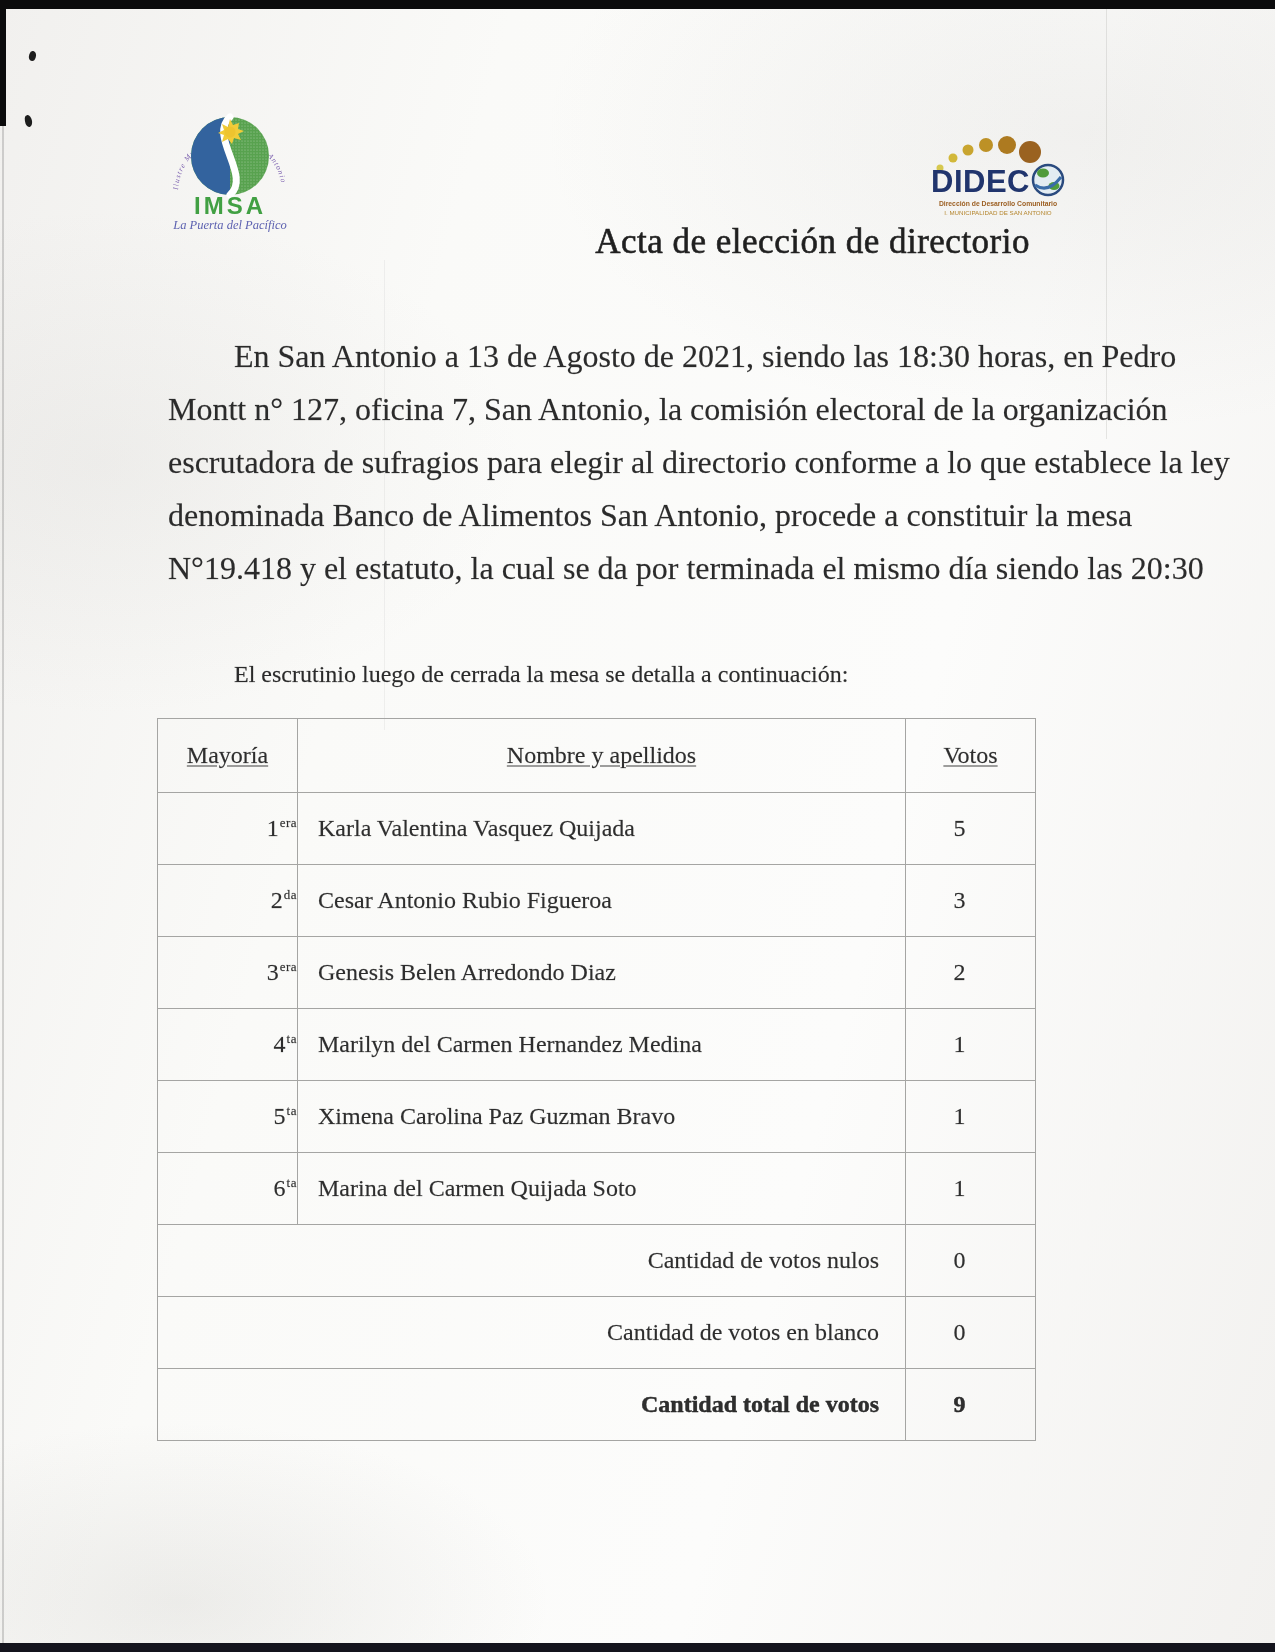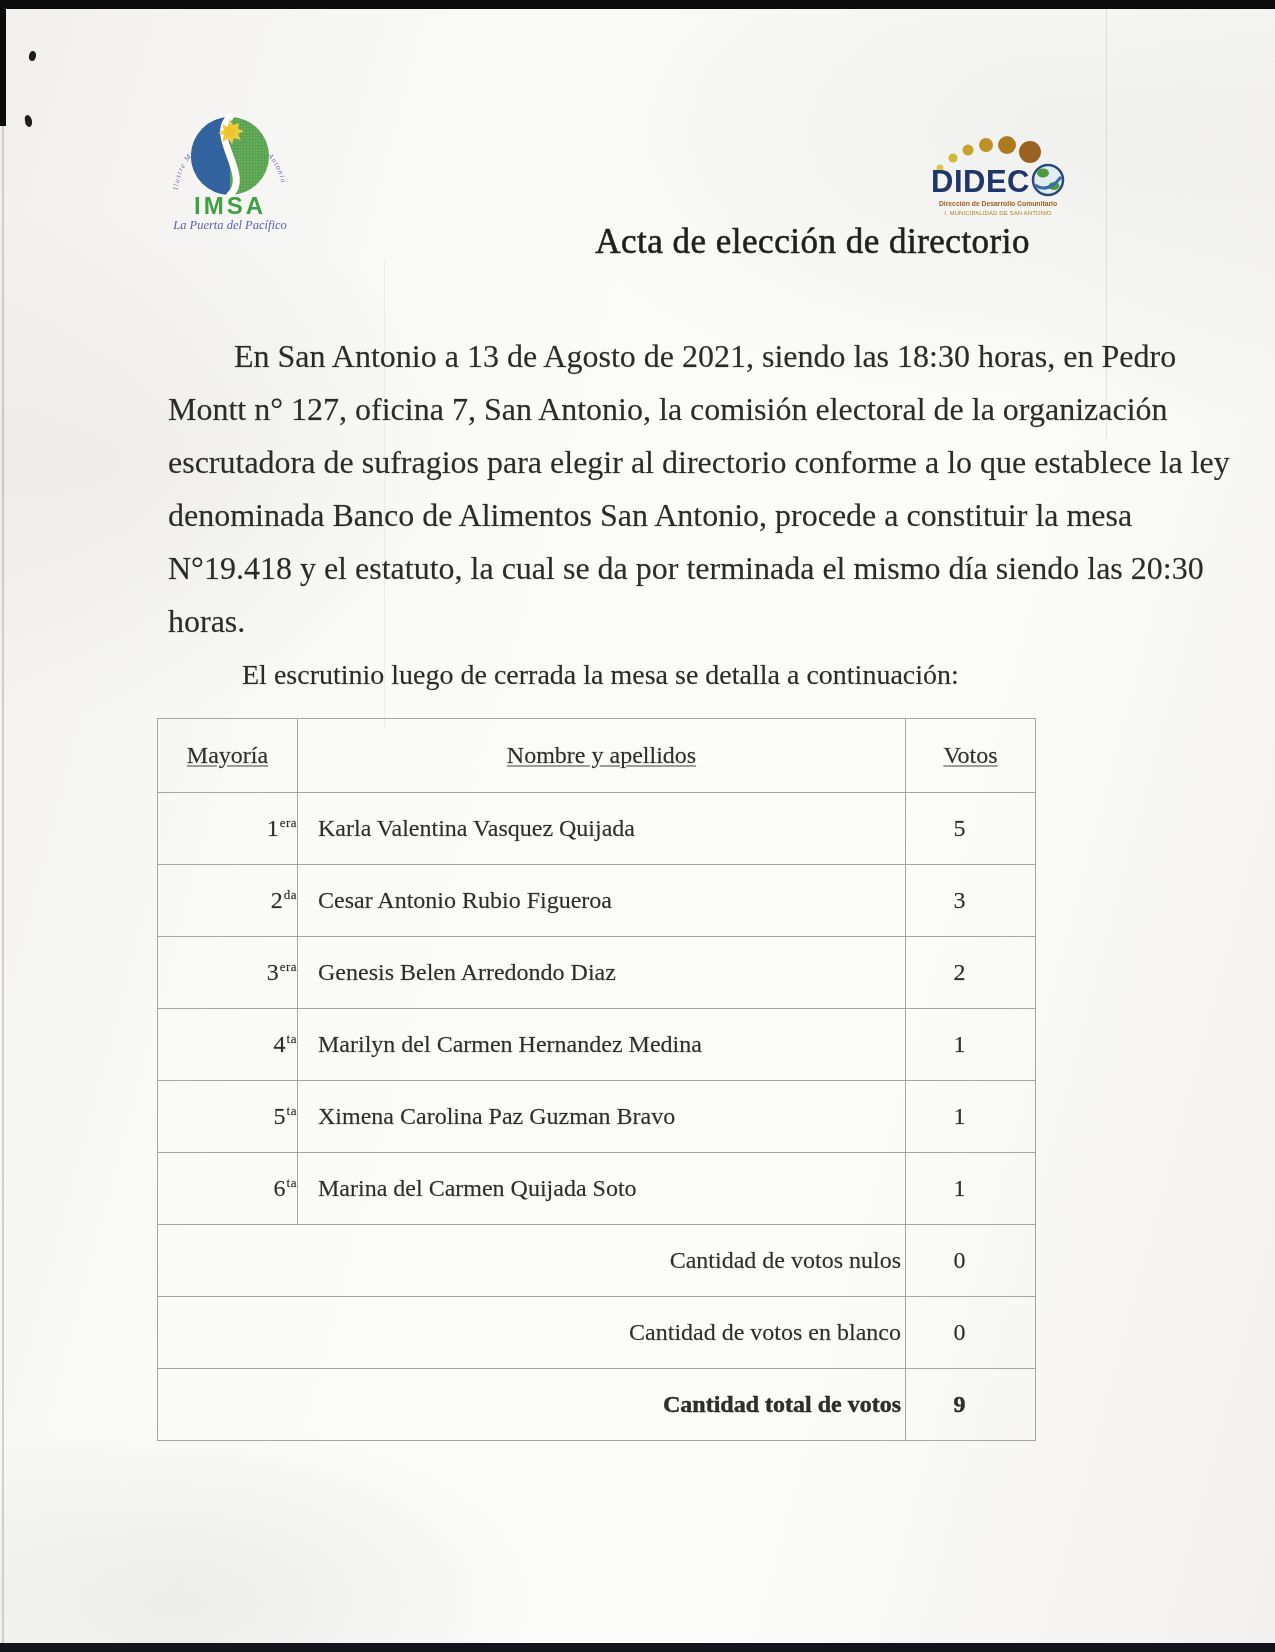--- a/index.html
+++ b/index.html
@@ -29,36 +29,36 @@
 
   .title{
     position:absolute;left:160px;top:222px;width:870px;margin:0;
     text-align:right;font-size:35px;font-weight:normal;letter-spacing:0.5px;
     color:#1f1f1f;-webkit-text-stroke:0.6px #262626;
   }
   .body-text{position:absolute;left:168px;top:330px;width:855px;font-size:32px;}
   .pline{height:53px;line-height:53px;text-align:justify;text-align-last:justify;white-space:nowrap;}
   .pline.indent{text-indent:66px;}
   .pline.lastline{text-align-last:left;}
-  .closing{position:absolute;left:176px;top:648px;width:855px;font-size:28px;text-indent:66px;line-height:53px;}
+  .closing{position:absolute;left:168px;top:648px;width:855px;font-size:24px;text-indent:66px;line-height:53px;}
 
   table.results{
     position:absolute;left:157px;top:718px;width:878px;
     border-collapse:collapse;table-layout:fixed;font-size:24px;color:#2e2e2e;
   }
   .results col.c1{width:140px;} .results col.c2{width:608px;} .results col.c3{width:130px;}
   .results th,.results td{border:1px solid #a5a5a3;padding:0;box-sizing:border-box;overflow:hidden;}
   .results thead tr{height:74px;text-decoration:underline;}
   .results tbody tr{height:72px;}
   .results th{font-weight:normal;text-align:center;}
   td.rank{text-align:right;}
   td.rank sup{font-size:13px;letter-spacing:0.5px;margin-left:1px;}
   td.name{text-align:left;padding-left:20px;}
   td.votes{text-align:center;padding-right:22px;}
-  td.sumlabel{text-align:right;padding-right:4px;}
+  td.sumlabel{text-align:right;padding-right:26px;}
   tr.total td{font-weight:bold;margin-top:32px;-webkit-text-stroke:0.4px #222;}
 </style>
 </head>
 <body>
 
 <div class="page">
 
   <div class="strip-top"></div>
   <div class="strip-left"></div>
   <div class="strip-bottom"></div>
@@ -109,21 +109,20 @@
   </svg>
 
   <h1 class="title">Acta de elección de directorio</h1>
 
   <div class="body-text">
     <div class="pline indent">En San Antonio a 13 de Agosto de 2021, siendo las 18:30 horas, en Pedro</div>
     <div class="pline">Montt n° 127, oficina 7, San Antonio, la comisión electoral de la organización</div>
     <div class="pline">escrutadora de sufragios para elegir al directorio conforme a lo que establece la ley</div>
     <div class="pline">denominada Banco de Alimentos San Antonio, procede a constituir la mesa</div>
     <div class="pline">N°19.418 y el estatuto, la cual se da por terminada el mismo día siendo las 20:30</div>
-    <div class="pline lastline">horas.</div>
   </div>
 
   <div class="closing">El escrutinio luego de cerrada la mesa se detalla a continuación:</div>
 
   <table class="results">
     <colgroup>
         <col class="c1">
         <col class="c2">
         <col class="c3">
       </colgroup>

